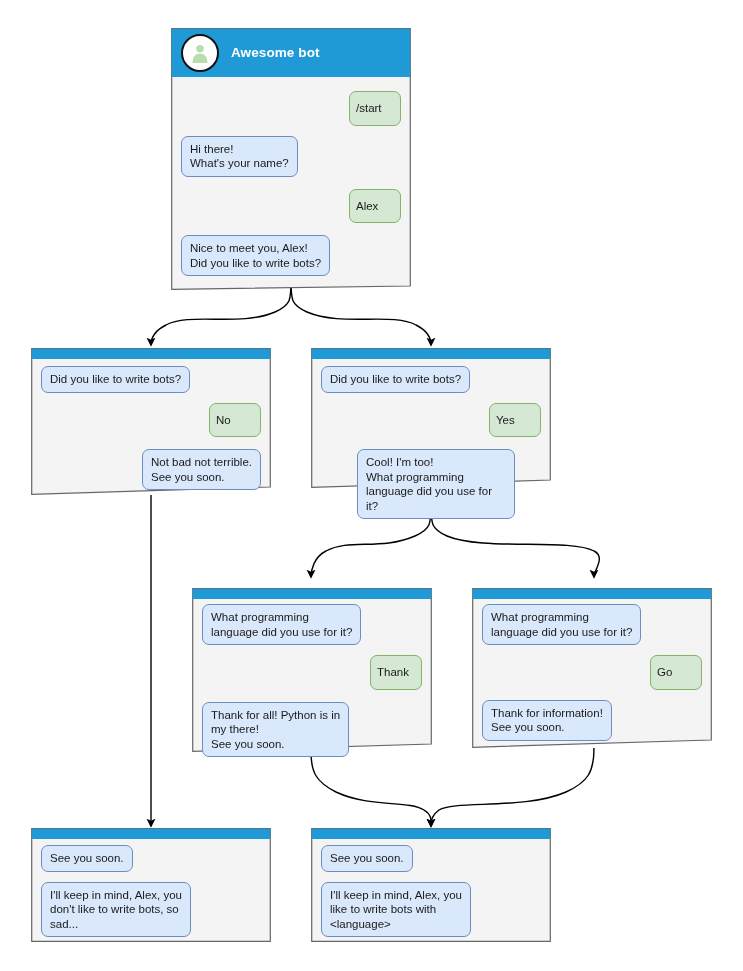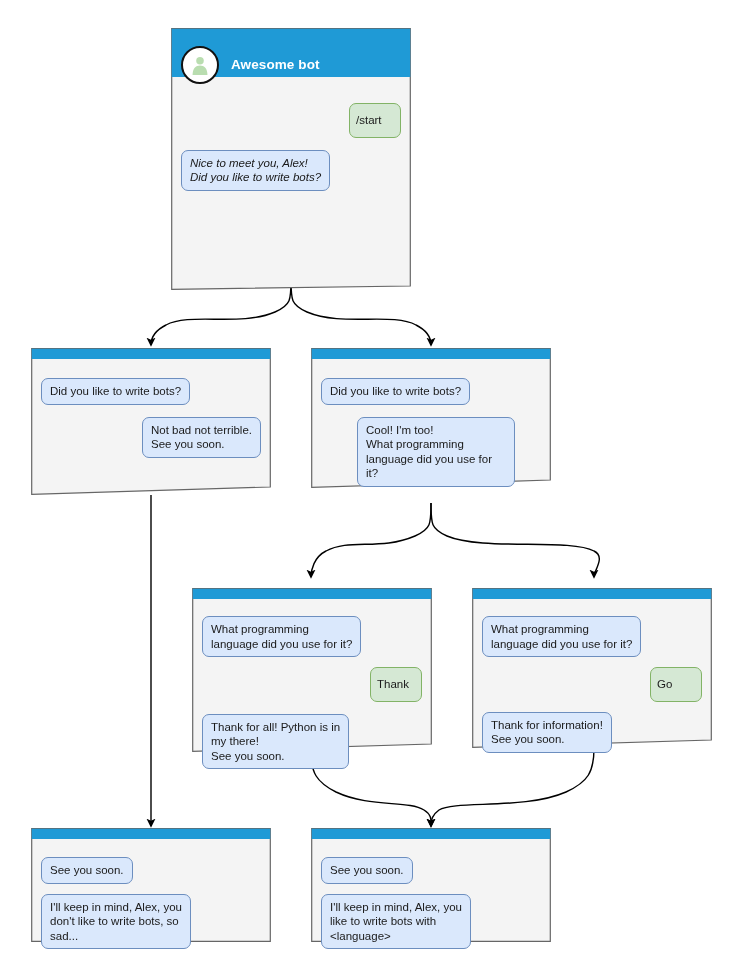--- a/index.html
+++ b/index.html
@@ -25,21 +25,21 @@
     position: absolute;
     box-sizing: border-box;
   }
   .node-svg {
     position: absolute;
     left: 0; top: 0;
     overflow: visible;
   }
   .node-inner {
     position: absolute;
-    left: 0; top: 12px;
+    left: 0; top: 0;
     width: 100%;
   }
   .titlebar {
     position: relative;
     height: 49px;
     display: flex;
     align-items: center;
     padding-left: 10px;
     box-sizing: border-box;
   }
@@ -146,57 +146,70 @@
             <circle cx="12" cy="7.4" r="4.1" fill="#b9ddb0"></circle>
             <path d="M3.9 23 C3.9 15.6 7.4 12.6 12 12.6 C16.6 12.6 20.1 15.6 20.1 23 Z" fill="#b9ddb0"></path>
           </svg>
         </span>
         <span class="bot-title">Awesome bot</span>
       </div>
       <div class="chat" style="padding-top:14px;">
         <div class="msgrow right">
           <span class="bubble user pad">/start</span>
         </div>
-        <div class="msgrow left" style="margin-top:12px;font-style:italic;">
+        <div class="msgrow left" style="margin-top:6px;">
+          <span class="bubble bot">Hi there!
+What's your name?</span>
+        </div>
+        <div class="msgrow right" style="margin-top:12px;">
+          <span class="bubble user pad">Alex</span>
+        </div>
+        <div class="msgrow left" style="margin-top:12px;">
           <span class="bubble bot">Nice to meet you, Alex!
 Did you like to write bots?</span>
         </div>
       </div>
     </div>
   </div>
 
   <div class="node" style="left:31px; top:348px; width:240px; height:147px;">
     <svg class="node-svg" width="240" height="147" viewBox="0 0 240 147">
       <polygon points="0.7,0.7 239.3,0.7 239.3,139 0.7,146.3" fill="#f4f4f4" stroke="#666666" stroke-width="1.2"></polygon>
       <polygon points="0.7,0.7 239.3,0.7 239.3,11 0.7,11" fill="#1f9ad6" stroke="none"></polygon>
     </svg>
     <div class="node-inner">
       <div class="titlebar thin"></div>
       <div class="chat" style="padding-top:7px;">
         <div class="msgrow left">
           <span class="bubble bot">Did you like to write bots?</span>
         </div>
+        <div class="msgrow right" style="margin-top:10px;">
+          <span class="bubble user pad">No</span>
+        </div>
         <div class="msgrow left" style="margin-top:12px;justify-content:flex-end;">
           <span class="bubble bot">Not bad not terrible.
 See you soon.</span>
         </div>
       </div>
     </div>
   </div>
 
   <div class="node" style="left:311px; top:348px; width:240px; height:140px;">
     <svg class="node-svg" width="240" height="140" viewBox="0 0 240 140">
       <polygon points="0.7,0.7 239.3,0.7 239.3,132 0.7,139.3" fill="#f4f4f4" stroke="#666666" stroke-width="1.2"></polygon>
       <polygon points="0.7,0.7 239.3,0.7 239.3,11 0.7,11" fill="#1f9ad6" stroke="none"></polygon>
     </svg>
     <div class="node-inner">
       <div class="titlebar thin"></div>
       <div class="chat" style="padding-top:7px;">
         <div class="msgrow left">
           <span class="bubble bot">Did you like to write bots?</span>
+        </div>
+        <div class="msgrow right" style="margin-top:10px;">
+          <span class="bubble user pad">Yes</span>
         </div>
         <div class="msgrow left" style="margin-top:12px;padding-left:36px;">
           <span class="bubble bot">Cool! I'm too!
 What programming
 language did you use for it?</span>
         </div>
       </div>
     </div>
   </div>
 

